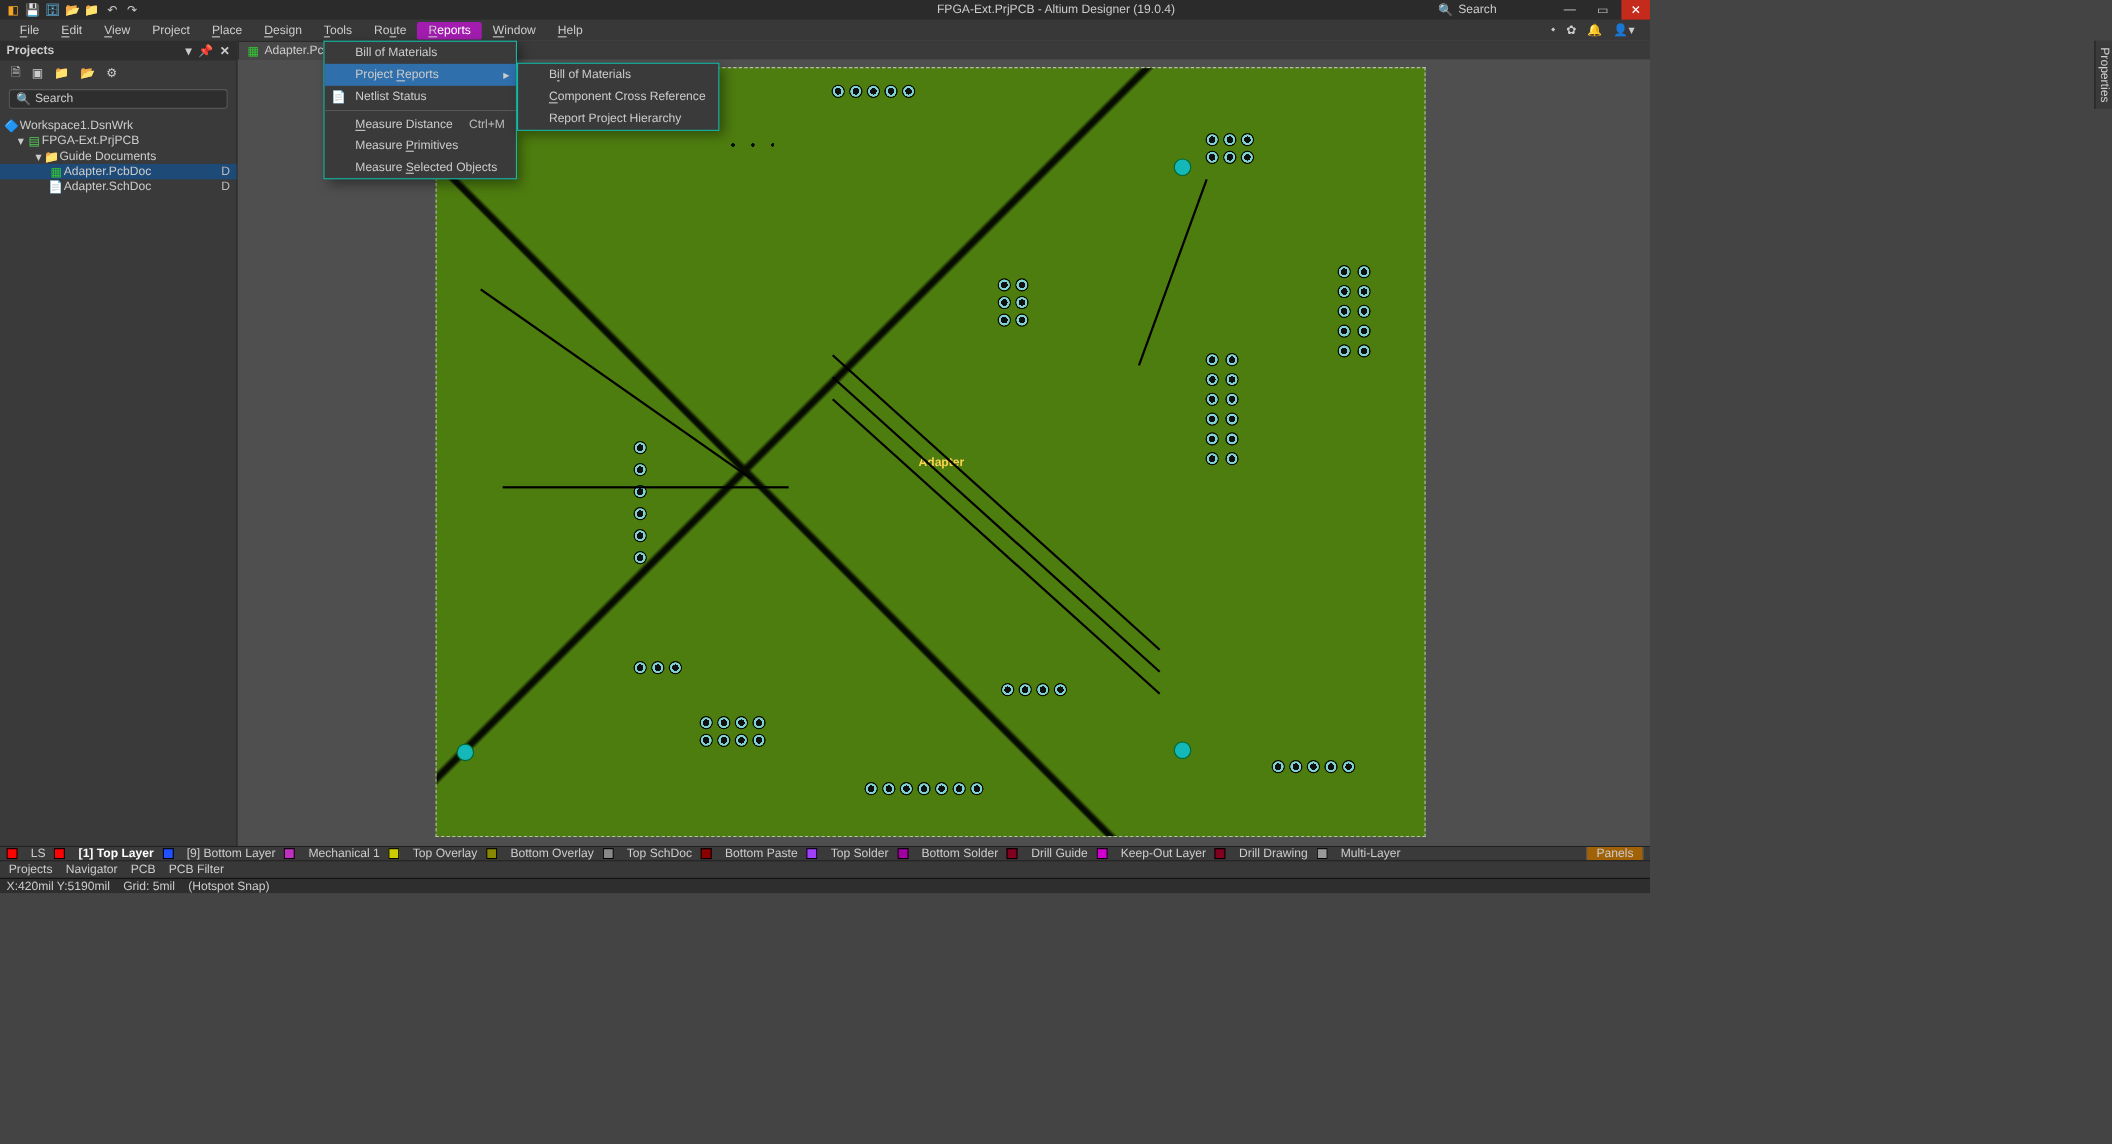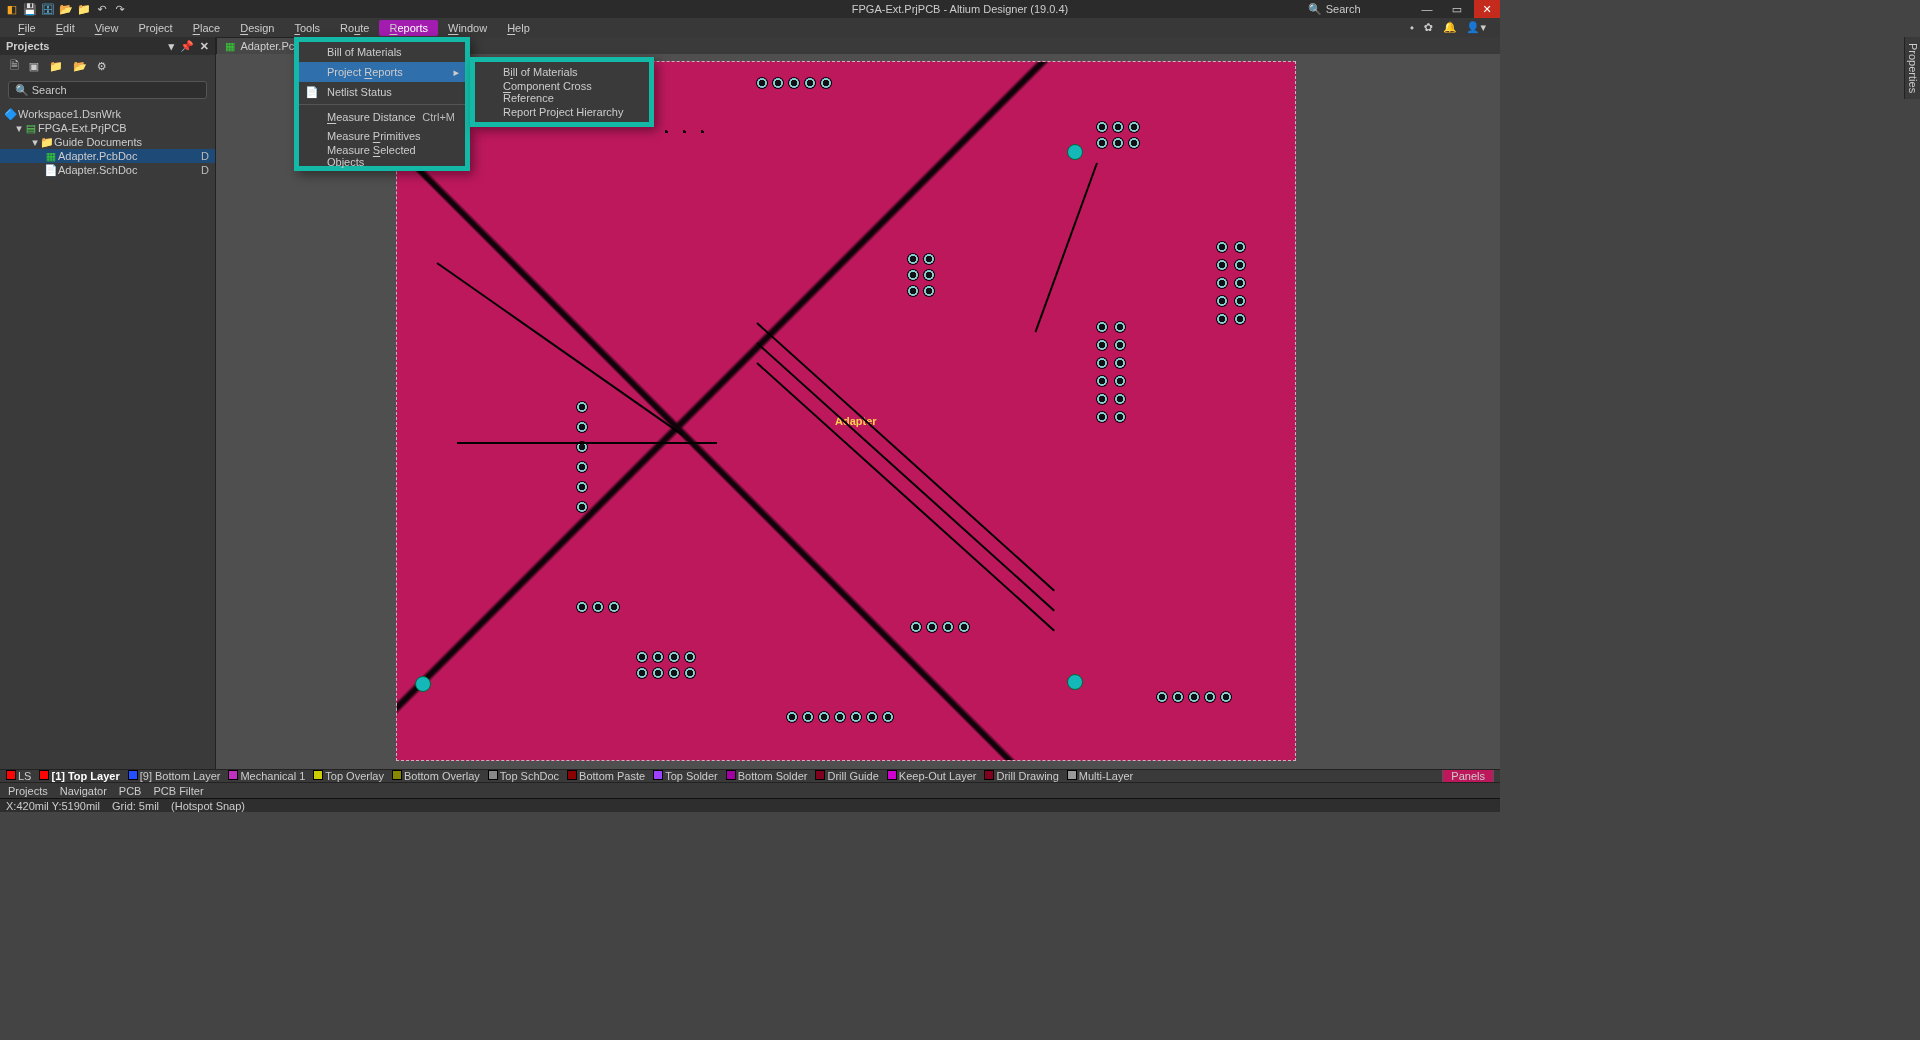--- a/index.html
+++ b/index.html
@@ -39,56 +39,56 @@
 .indent1 { padding-left: 14px !important; }
 .indent2 { padding-left: 30px !important; }
 .indent3 { padding-left: 44px !important; }
 
 
 .editor { flex: 1; display: flex; flex-direction: column; background: #4f4f4f; position: relative; }
 .tabs { height: 17px; background: #3a3a3a; display: flex; align-items: center; }
 .doctab { background: #474747; border: 1px solid #222; border-bottom: none; height: 17px; display: flex; align-items: center; padding: 0 18px 0 8px; gap: 5px; }
 .canvashost { flex: 1; position: relative; overflow: hidden; }
 
-.pcb { position: absolute; left: 180px; top: 7px; width: 900px; height: 700px; background: #be185d; border: 1px dashed #bbb; }
+.pcb { position: absolute; left: 180px; top: 7px; width: 900px; height: 700px; background: #4d7c0f; border: 1px dashed #bbb; }
 .pcb::before { content: ""; position: absolute; inset: 0; background:
   radial-gradient(circle 4px at 30% 10%, #000 40%, transparent 41%),
   radial-gradient(circle 4px at 32% 10%, #000 40%, transparent 41%),
   radial-gradient(circle 4px at 34% 10%, #000 40%, transparent 41%),
   linear-gradient(135deg, transparent 40%, #000 40.3%, #000 40.6%, transparent 40.9%),
   linear-gradient(45deg, transparent 38%, #000 38.2%, #000 38.5%, transparent 38.8%);
   opacity: .9; }
 .pcb .via { position: absolute; width: 10px; height: 10px; border-radius: 50%; background: radial-gradient(circle, #111 0 3px, #7fd2d6 3px 5px, #111 5px); box-shadow: 0 0 0 1px #000; }
 .pcb .mnt { position: absolute; width: 16px; height: 16px; border-radius: 50%; background: #14b8b8; border: 1px solid #063; }
 .pcb .label { position: absolute; color: #fcd34d; font-weight: 600; }
 .pcb .trace { position: absolute; background: none; border-top: 2px solid #000; height: 0; transform-origin: left center; }
 
 
-.dropdown { position: absolute; background: #3a3a3a; border: 5px solid #14b8a6; box-shadow: 4px 4px 10px rgba(0,0,0,.4); z-index: 50; }
+.dropdown { position: absolute; background: #3a3a3a; border: 1px solid #14b8a6; box-shadow: 4px 4px 10px rgba(0,0,0,.4); z-index: 50; }
 .dd1 { left: 294px; top: 37px; width: 176px; }
 .dd2 { left: 470px; top: 57px; width: 184px; }
 .dropdown .drow { height: 20px; display: flex; align-items: center; padding: 0 10px 0 28px; position: relative; }
 .dropdown .drow.sep { border-top: 1px solid #555; margin-top: 2px; padding-top: 2px; height: 22px; }
 .dropdown .drow.hl { background: #2f6fab; color: #fff; }
 .dropdown .drow .dicon { position: absolute; left: 6px; }
 .dropdown .drow .arrow { position: absolute; right: 6px; }
 .dropdown .drow .short { position: absolute; right: 10px; color: #bbb; }
 
 
 .pcbtoolbar { position: absolute; left: 490px; top: 7px; height: 20px; background: #333; border: 1px solid #222; display: flex; align-items: center; gap: 8px; padding: 0 8px; }
 .pcbtoolbar span { width: 14px; height: 14px; display: inline-block; }
 
 
 .proptab { position: absolute; right: 0; top: 37px; width: 16px; background: #3a3a3a; color: #ccc; writing-mode: vertical-rl; text-align: center; padding: 6px 1px; border-left: 1px solid #222; }
 
 
 .layerbar { height: 13px; background: #3a3a3a; border-top: 1px solid #222; display: flex; align-items: center; padding: 0 6px; gap: 8px; overflow: hidden; }
-.layerbar .litem { display: flex; gap: 2px; }
+.layerbar .litem { display: flex; align-items: center; gap: 12px; }
 .layerbar .sw { width: 10px; height: 10px; border: 1px solid #000; }
-.layerbar .panelsbtn { margin-left: auto; border: 1px solid #555; padding: 0 8px; background: #be185d; }
+.layerbar .panelsbtn { margin-left: auto; border: 1px solid #555; padding: 0 8px; background: #a16207; }
 
 
 .bottompanels { height: 16px; background: #383838; border-top: 1px solid #222; display: flex; align-items: center; gap: 12px; padding: 0 8px; }
 
 
 .status { height: 14px; background: #2e2e2e; border-top: 1px solid #111; display: flex; align-items: center; gap: 12px; padding: 0 6px; font-size: 10px; }
 
 .u { text-decoration: underline; text-underline-offset: 2px; }
 </style>
 </head>

